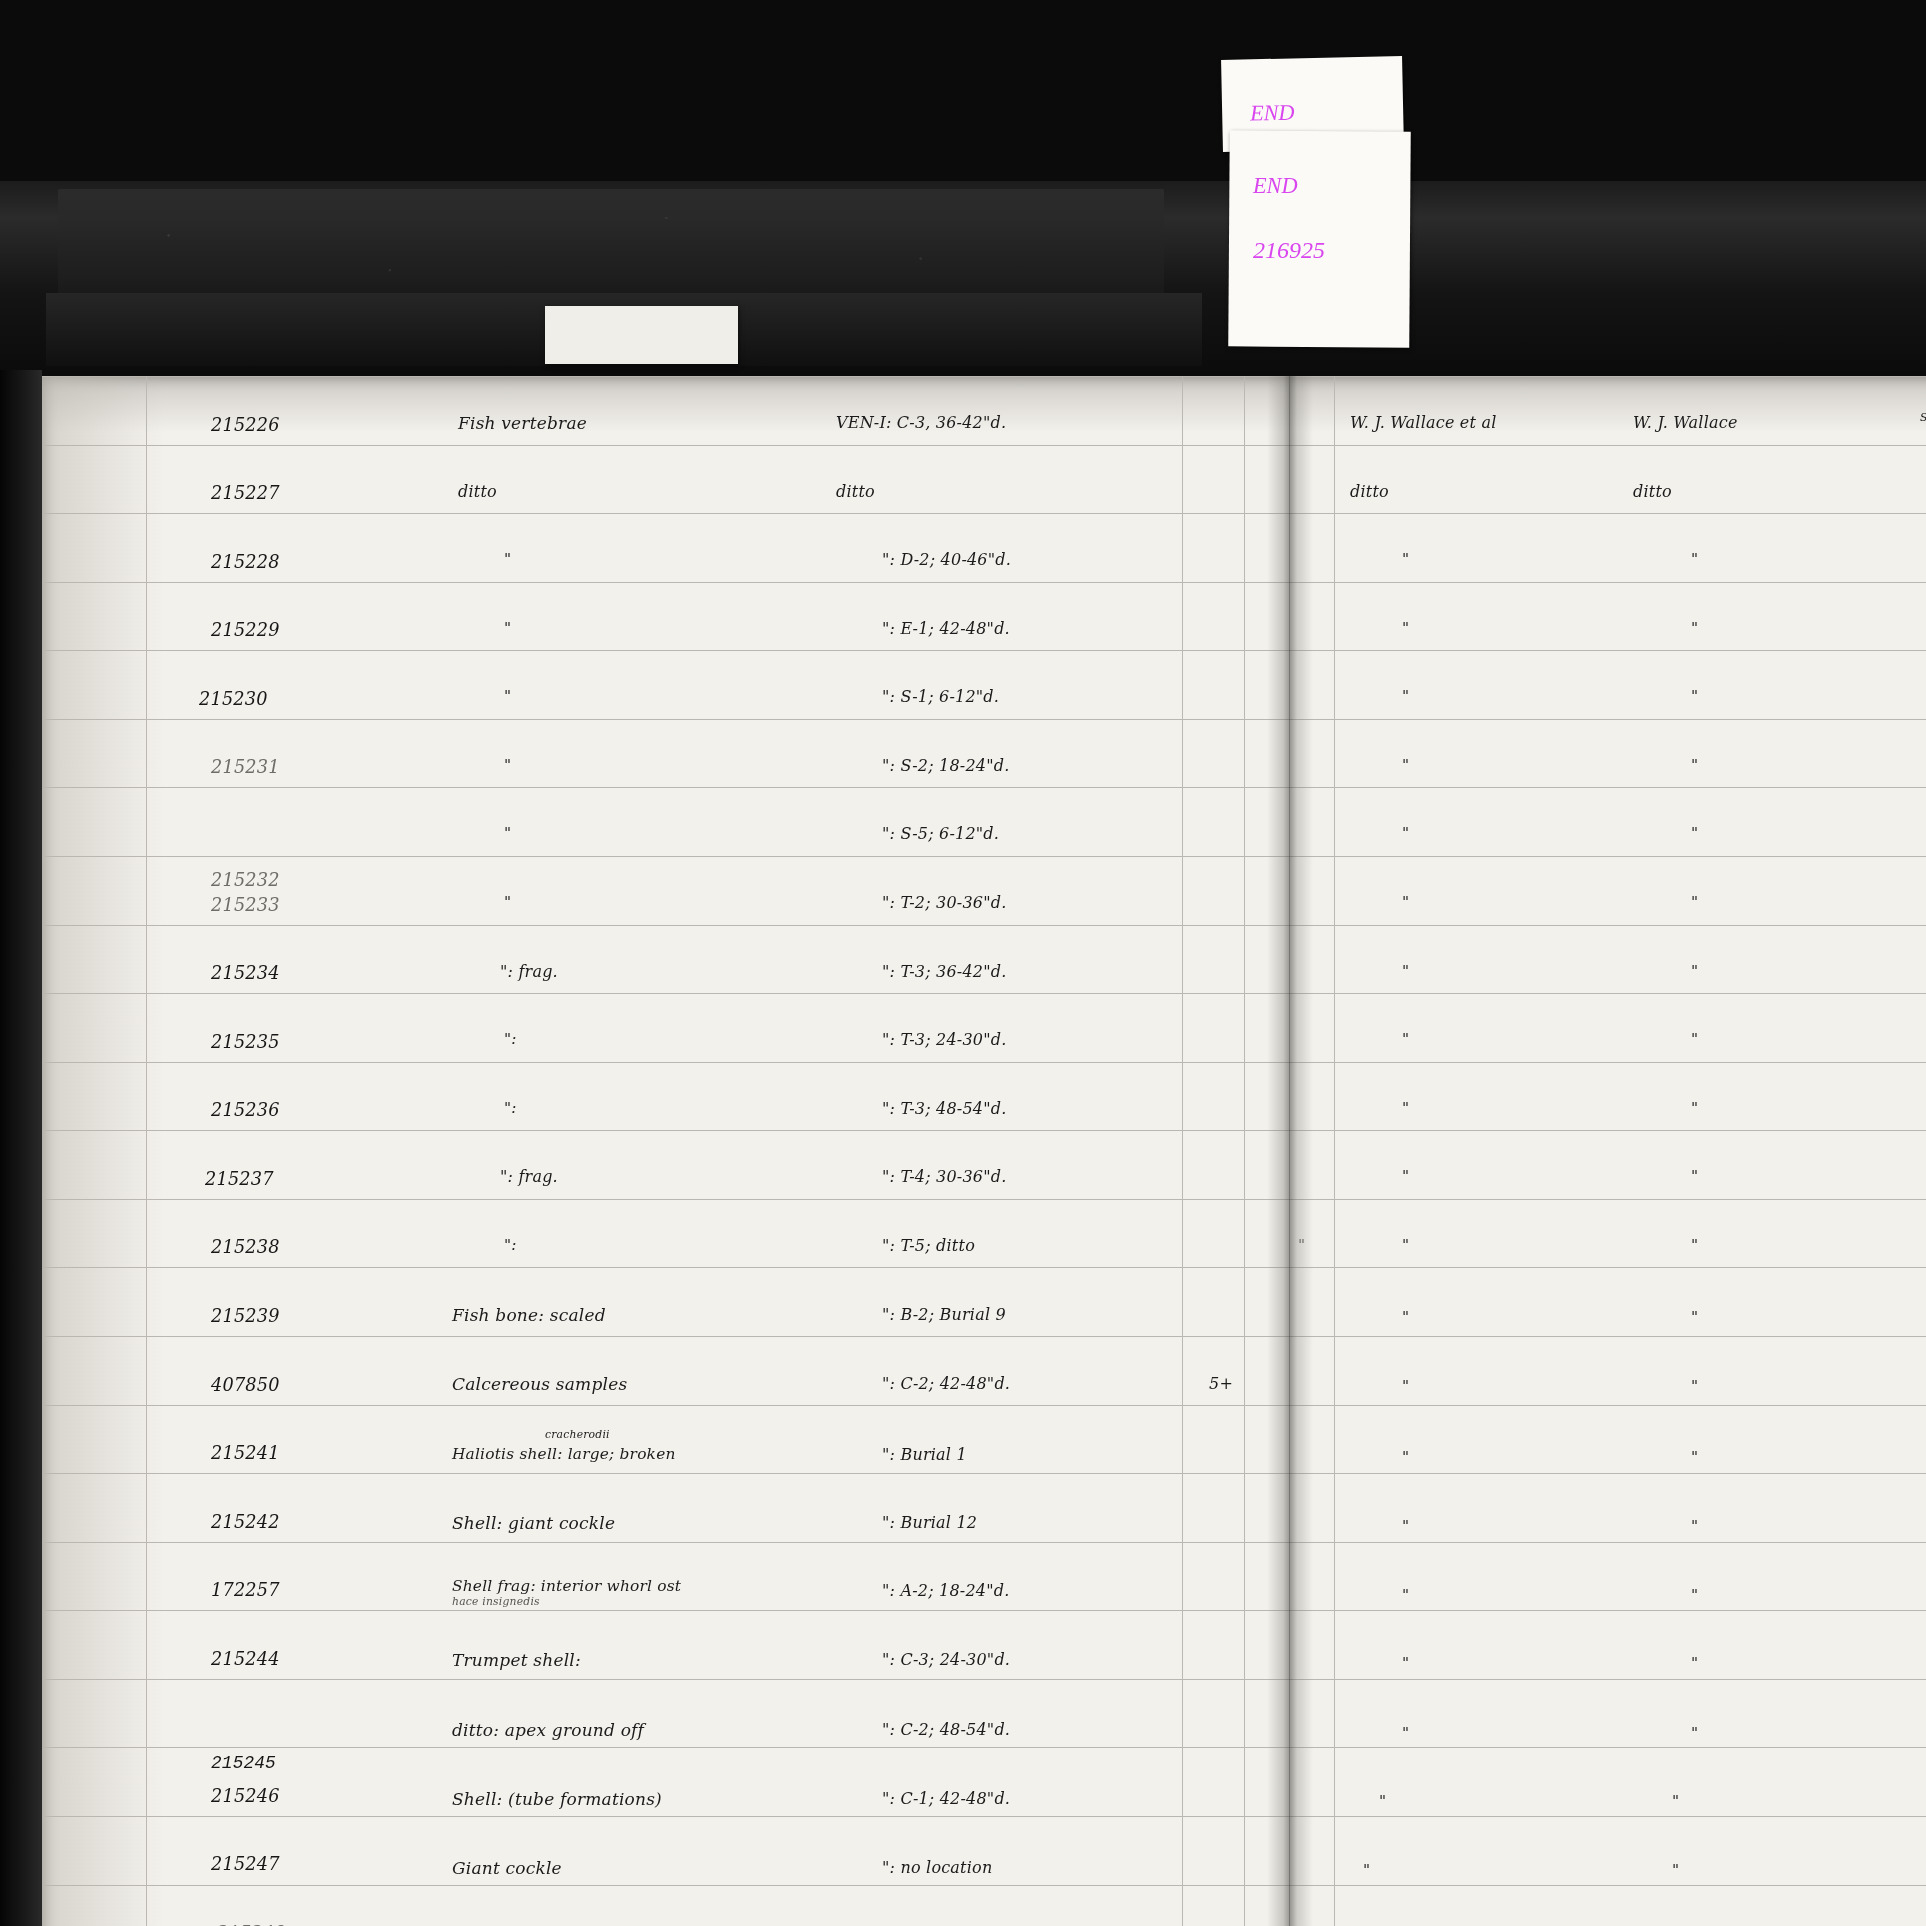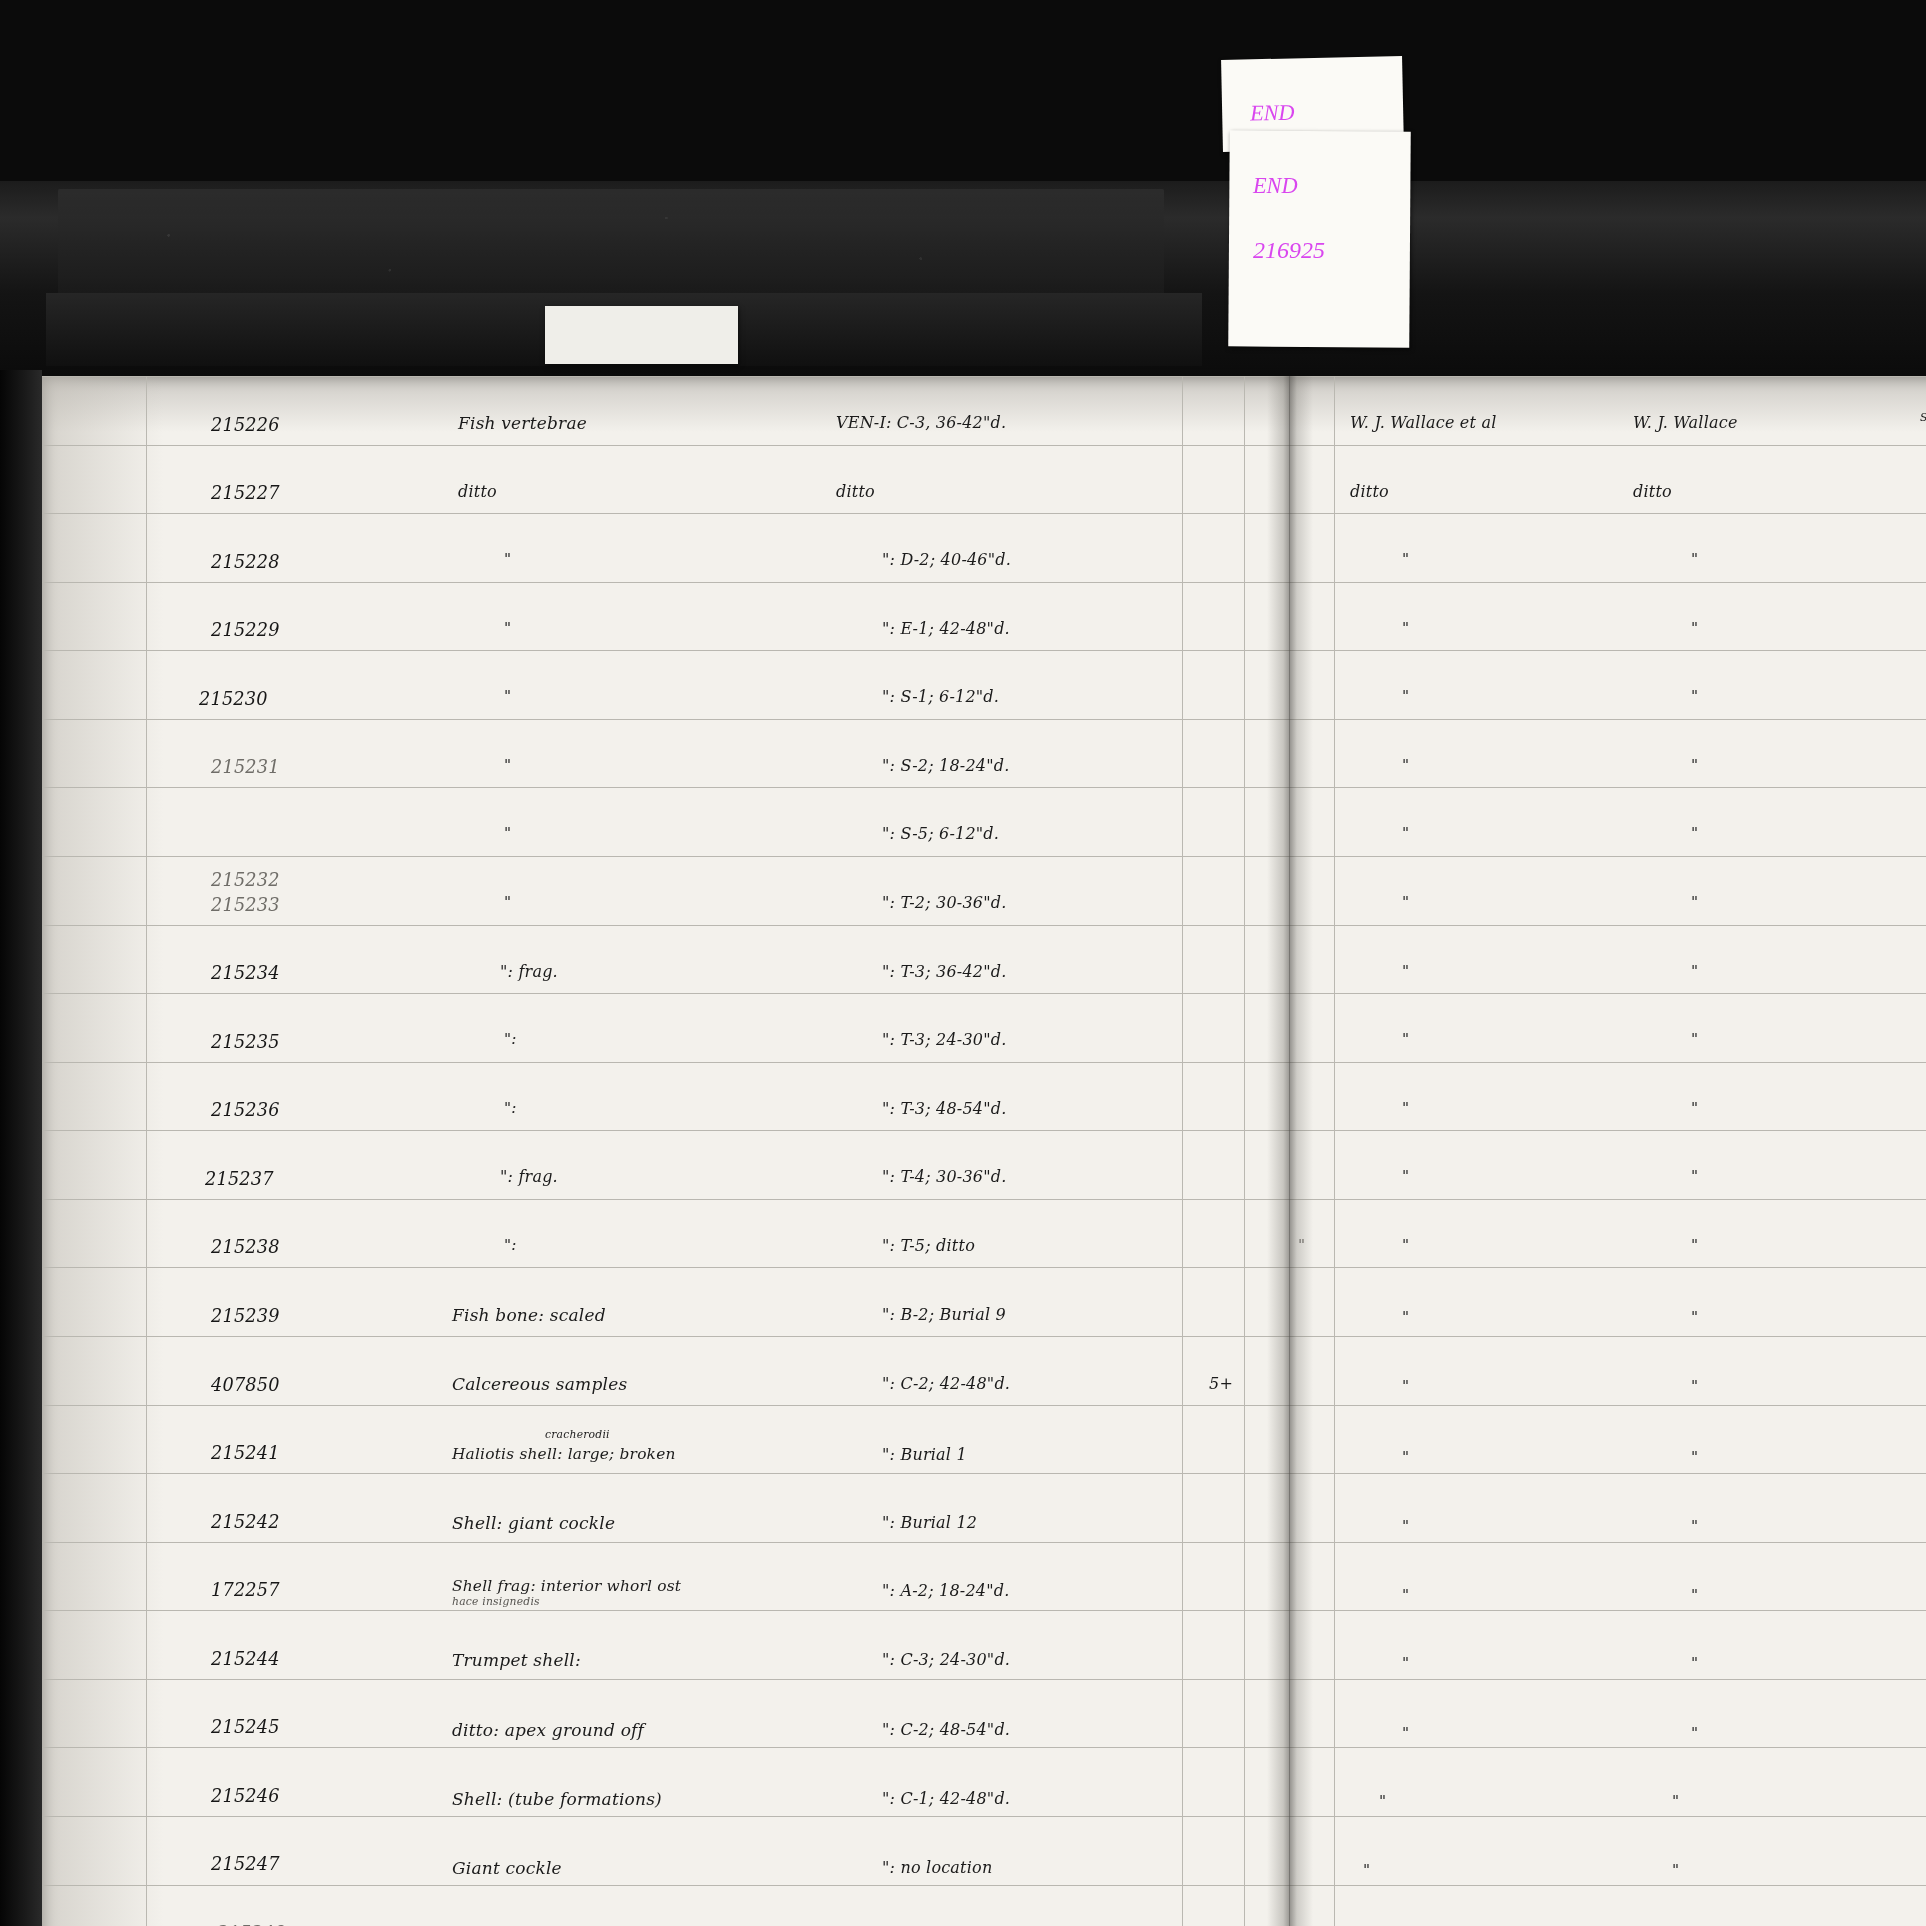--- a/index.html
+++ b/index.html
@@ -341,21 +341,21 @@
     <div class="hand" style="left:840px; top:1205px; font-size:16px;">": A-2; 18-24"d.</div>
     <div class="hand ditto-mark" style="left:1360px; top:1210px;">"</div>
     <div class="hand ditto-mark" style="left:1649px; top:1210px;">"</div>
 
     <div class="hand num" style="left:169px; top:1273px;">215244</div>
     <div class="hand" style="left:410px; top:1274px; font-size:17px;">Trumpet shell:</div>
     <div class="hand" style="left:840px; top:1274px; font-size:16px;">": C-3; 24-30"d.</div>
     <div class="hand ditto-mark" style="left:1360px; top:1278px;">"</div>
     <div class="hand ditto-mark" style="left:1649px; top:1278px;">"</div>
 
-    <div class="hand num" style="left:169px; top:1341px;">215245</div>
+    <div class="hand num" style="left:169px; top:1377px;font-family:Liberation Mono, monospace;">215245</div>
     <div class="hand" style="left:410px; top:1344px; font-size:17px;">ditto: apex ground off</div>
     <div class="hand" style="left:840px; top:1344px; font-size:16px;">": C-2; 48-54"d.</div>
     <div class="hand ditto-mark" style="left:1360px; top:1348px;">"</div>
     <div class="hand ditto-mark" style="left:1649px; top:1348px;">"</div>
 
     <div class="hand num" style="left:169px; top:1410px;">215246</div>
     <div class="hand" style="left:410px; top:1413px; font-size:17px;">Shell: (tube formations)</div>
     <div class="hand" style="left:840px; top:1413px; font-size:16px;">": C-1; 42-48"d.</div>
     <div class="hand ditto-mark" style="left:1337px; top:1416px;">"</div>
     <div class="hand ditto-mark" style="left:1630px; top:1416px;">"</div>

